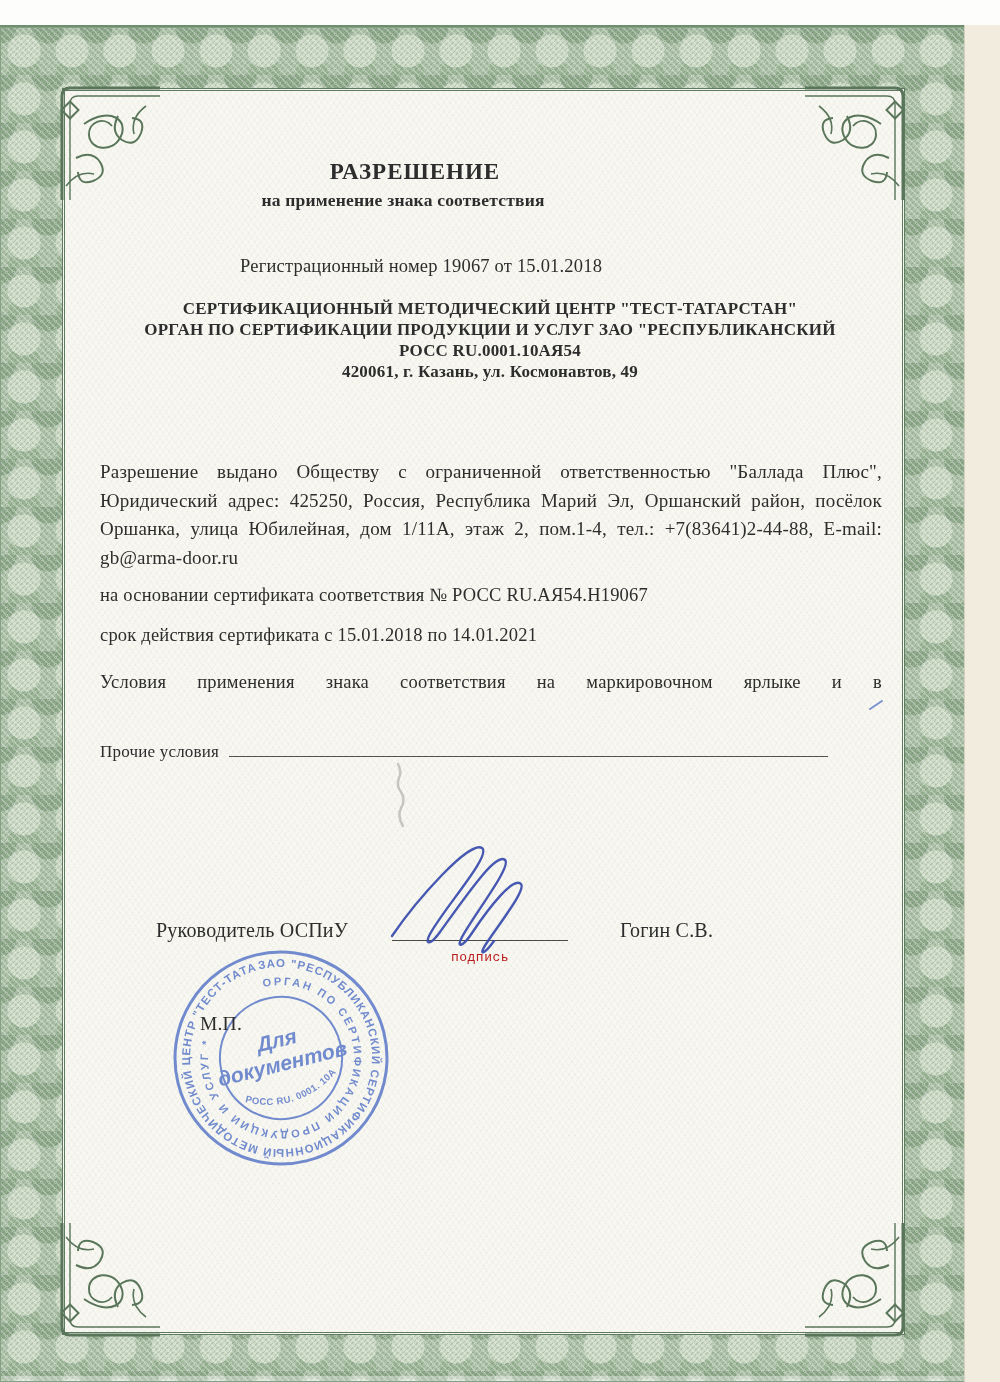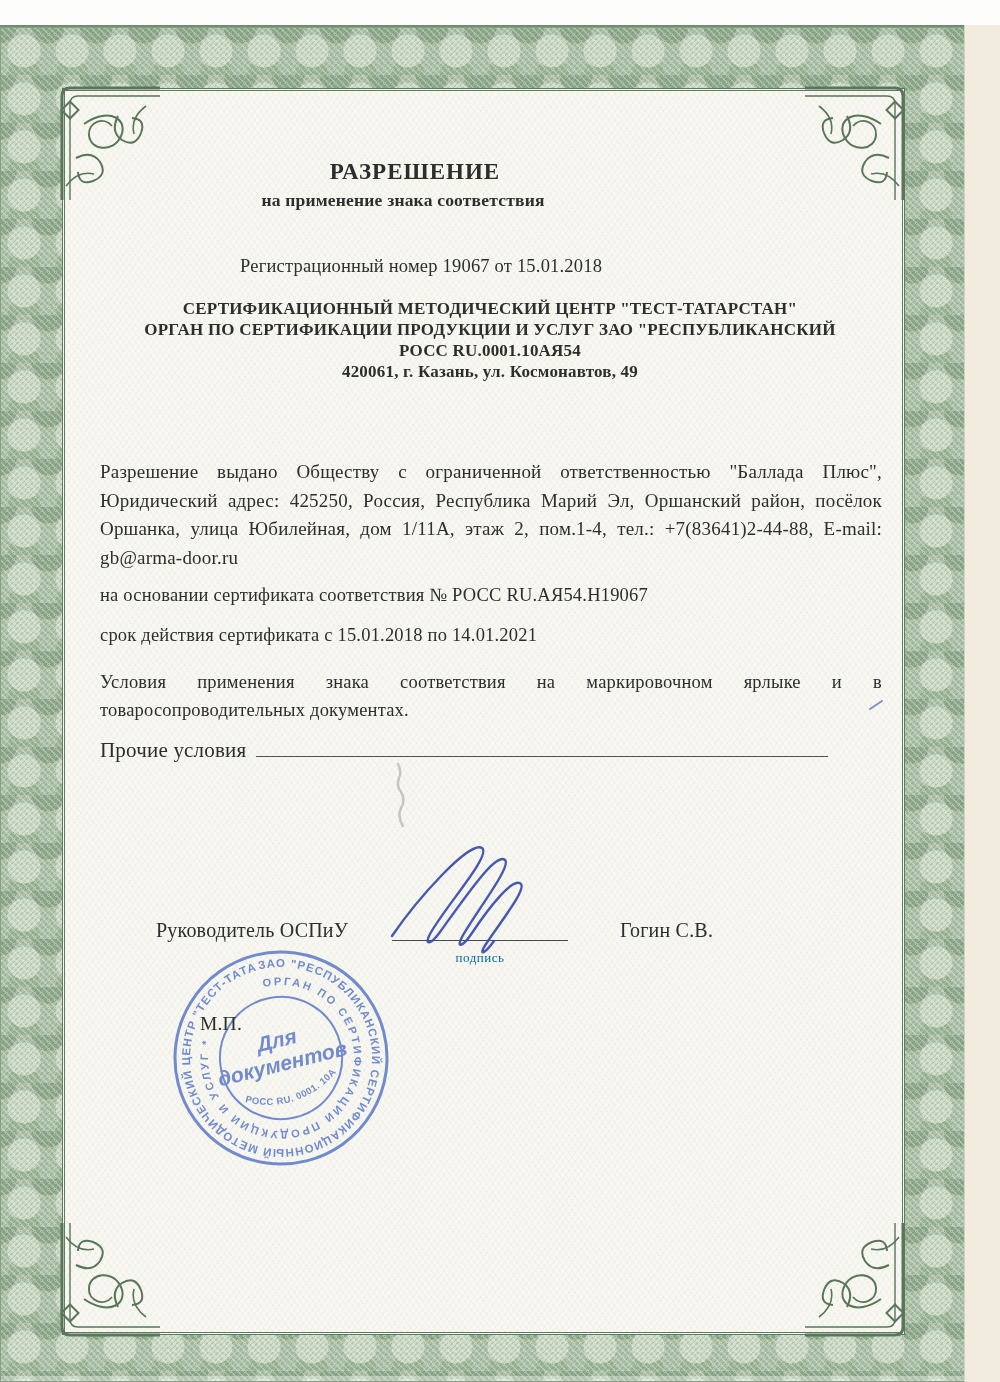--- a/index.html
+++ b/index.html
@@ -38,27 +38,27 @@
   .jl{text-align:justify;text-align-last:justify;}
   .title{left:100px;top:158px;width:630px;font-size:23px;font-weight:bold;letter-spacing:1px;}
   .subtitle{left:88px;top:190px;width:630px;font-size:17.5px;font-weight:bold;}
   .reg{left:240px;top:255px;font-size:18.5px;}
   .org{left:105px;top:298px;width:770px;font-size:17px;font-weight:bold;line-height:21px;}
   .grants{left:100px;top:396px;width:782px;font-size:18.5px;}
   .para{left:100px;top:458px;width:782px;font-size:19px;line-height:28.5px;}
   .basis{left:100px;top:584px;font-size:18.5px;}
   .term{left:100px;top:624px;font-size:18.5px;}
   .cond{left:100px;top:668px;width:782px;font-size:18.5px;line-height:28px;}
-  .other{left:100px;top:736px;width:728px;font-size:21px;display:flex;align-items:baseline;}
+  .other{left:100px;top:736px;width:728px;font-size:17px;display:flex;align-items:baseline;}
   .other .line{flex:1;border-bottom:1.5px solid #55524e;margin-left:10px;height:20px;}
   .note{left:100px;top:786px;font-size:18.5px;}
   .role{left:156px;top:918px;font-size:20px;}
   .name{left:620px;top:918px;font-size:20px;}
   .sig-underline{position:absolute;left:392px;top:916px;width:176px;height:24px;border-bottom:1.5px solid #4c4a46;}
-  .sig-caption{left:400px;top:950px;width:160px;font-size:13px;color:#0369a1;text-align:center;letter-spacing:.5px;}
+  .sig-caption{left:400px;top:950px;width:160px;font-size:13px;color:#b91c1c;text-align:center;letter-spacing:.5px;font-family:Liberation Mono, monospace;}
   .mp{left:200px;top:1012px;font-size:19.5px;z-index:3;}
   .sig-svg{position:absolute;left:378px;top:838px;z-index:2;}
   .stamp{position:absolute;left:166px;top:943px;width:230px;height:230px;transform:rotate(-14deg);opacity:.85;z-index:1;}
   .smudge{position:absolute;left:384px;top:760px;opacity:.45;}
   .penmark{position:absolute;left:868px;top:698px;opacity:.8;}
 </style>
 </head>
 <body>
 
 <div class="scan">
@@ -111,21 +111,20 @@
     <div class="jl">Юридический адрес: 425250, Россия, Республика Марий Эл, Оршанский район, посёлок</div>
     <div class="jl">Оршанка, улица Юбилейная, дом 1/11А, этаж 2, пом.1-4, тел.: +7(83641)2-44-88,  E-mail:</div>
     <div>gb@arma-door.ru</div>
   </div>
 
   <div class="t basis">на основании сертификата соответствия № РОСС RU.АЯ54.Н19067</div>
   <div class="t term">срок действия сертификата с 15.01.2018 по 14.01.2021</div>
 
   <div class="t cond">
     <div class="jl">Условия применения знака соответствия на маркировочном ярлыке и в</div>
-    <div>товаросопроводительных документах.</div>
   </div>
 
   <div class="t other">
     <span>Прочие условия</span>
     <span class="line"></span>
   </div>
 
 
   <div class="t role">Руководитель ОСПиУ</div>
   <div class="sig-underline"></div>

